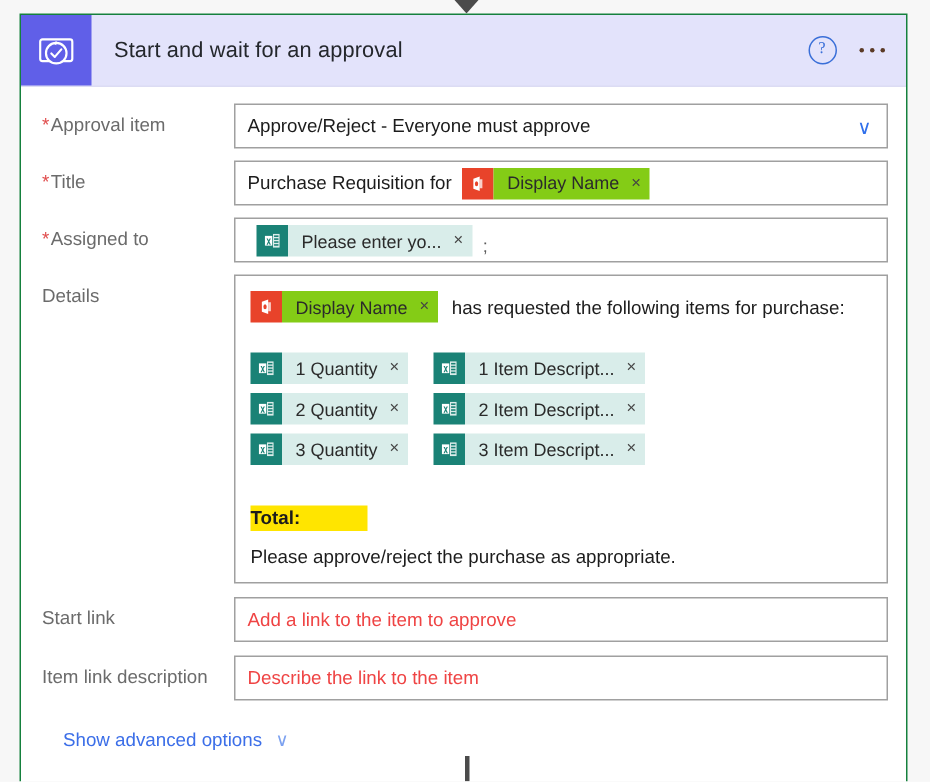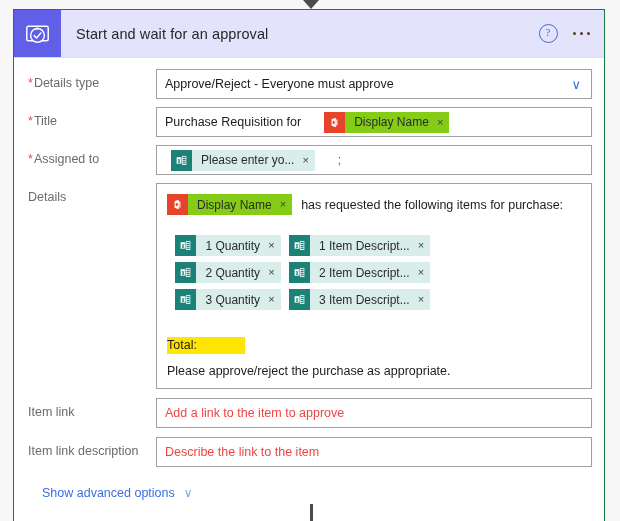--- a/index.html
+++ b/index.html
@@ -200,21 +200,21 @@
   .inline-field {
     border: 1px solid #a0a0a0;
     background: #fff;
     box-sizing: border-box;
     min-height: 30px;
     display: flex;
     align-items: center;
     padding: 3px 8px;
     font-size: 12.5px;
     color: #1c1c1c;
-    gap: 23px;
+    gap: 7px;
   }
 
   
   .details-box {
     border: 1px solid #a0a0a0;
     background: #fff;
     box-sizing: border-box;
     padding: 10px 10px 10px 10px;
     font-size: 12.5px;
     color: #1c1c1c;
@@ -228,32 +228,33 @@
   .token-grid {
     margin-top: 20px;
     display: flex;
     flex-direction: column;
     gap: 6px;
   }
   .token-grid-row {
     display: flex;
     gap: 0;
   }
-  .token-grid-row .col-a { width: 122px; flex: 0 0 122px; text-align: center; }
+  .token-grid-row .col-a { width: 122px; flex: 0 0 122px; }
   .token-grid-row .col-b { width: 148px; flex: 0 0 148px; }
   .total-line {
     margin-top: 27px;
   }
   .total-hl {
     background: #ffe500;
     display: inline-block;
     padding: 1px 0 2px 0;
     width: 78px;
     font-size: 12.5px;
     color: #1c1c1c;
+    font-weight: bold;
   }
   .closing-line {
     margin-top: 10px;
     font-size: 12.5px;
     color: #1c1c1c;
   }
 
   
   .adv-link {
     display: inline-flex;
@@ -296,21 +297,21 @@
             <i></i>
             <i></i>
         </div>
       </div>
     </div>
 
     <div class="card-body">
 
       <div class="row" style="margin-top:11px;">
         <div class="row-label">
-          <span class="req">*</span><span>Details type</span>
+          <span class="req">*</span><span>Approval item</span>
         </div>
         <div class="row-field">
           <div class="field-box select-box">
             <span>Approve/Reject - Everyone must approve</span>
             <span class="chev">∨</span>
           </div>
         </div>
       </div>
 
       <div class="row" style="margin-top:8px;">
@@ -335,21 +336,21 @@
             </span>
           </div>
         </div>
       </div>
 
       <div class="row" style="margin-top:8px;">
         <div class="row-label">
           <span class="req">*</span><span>Assigned to</span>
         </div>
         <div class="row-field">
-          <div class="inline-field" style="padding-left:14px;">
+          <div class="inline-field" style="padding-left:14px;align-items:flex-end;">
             <span class="token teal">
               <span class="token-ico sp">
                 <svg width="13" height="13" viewBox="0 0 16 16" aria-hidden="true">
                   <rect x="2" y="4" width="6" height="8" fill="#ffffff"></rect>
                   <path d="M3.3 6.1 h1.1 l0.7 1.6 l0.7 -1.6 h1.1 l-1.3 2.6 l1.3 2.6 h-1.1 l-0.7 -1.6 l-0.7 1.6 h-1.1 l1.3 -2.6 z" fill="#1a8276"></path>
                   <rect x="8.6" y="2.4" width="5.4" height="11.2" fill="#ffffff" opacity="0.85"></rect>
                   <rect x="9.5" y="3.6" width="3.6" height="1.3" fill="#1a8276"></rect>
                   <rect x="9.5" y="6" width="3.6" height="1.3" fill="#1a8276"></rect>
                   <rect x="9.5" y="8.4" width="3.6" height="1.3" fill="#1a8276"></rect>
                   <rect x="9.5" y="10.8" width="3.6" height="1.3" fill="#1a8276"></rect>
@@ -518,21 +519,21 @@
               <span class="total-hl">Total:</span>
             </div>
 
             <div class="closing-line">Please approve/reject the purchase as appropriate.</div>
 
           </div>
         </div>
       </div>
 
       <div class="row" style="margin-top:9px;">
-        <div class="row-label">Item link</div>
+        <div class="row-label">Start link</div>
         <div class="row-field">
           <div class="field-box placeholder" title="Add a link to the item to approve">Add a link to the item to approve</div>
         </div>
       </div>
 
       <div class="row" style="margin-top:9px;">
         <div class="row-label">Item link description</div>
         <div class="row-field">
           <div class="field-box placeholder" title="Describe the link to the item">Describe the link to the item</div>
         </div>

